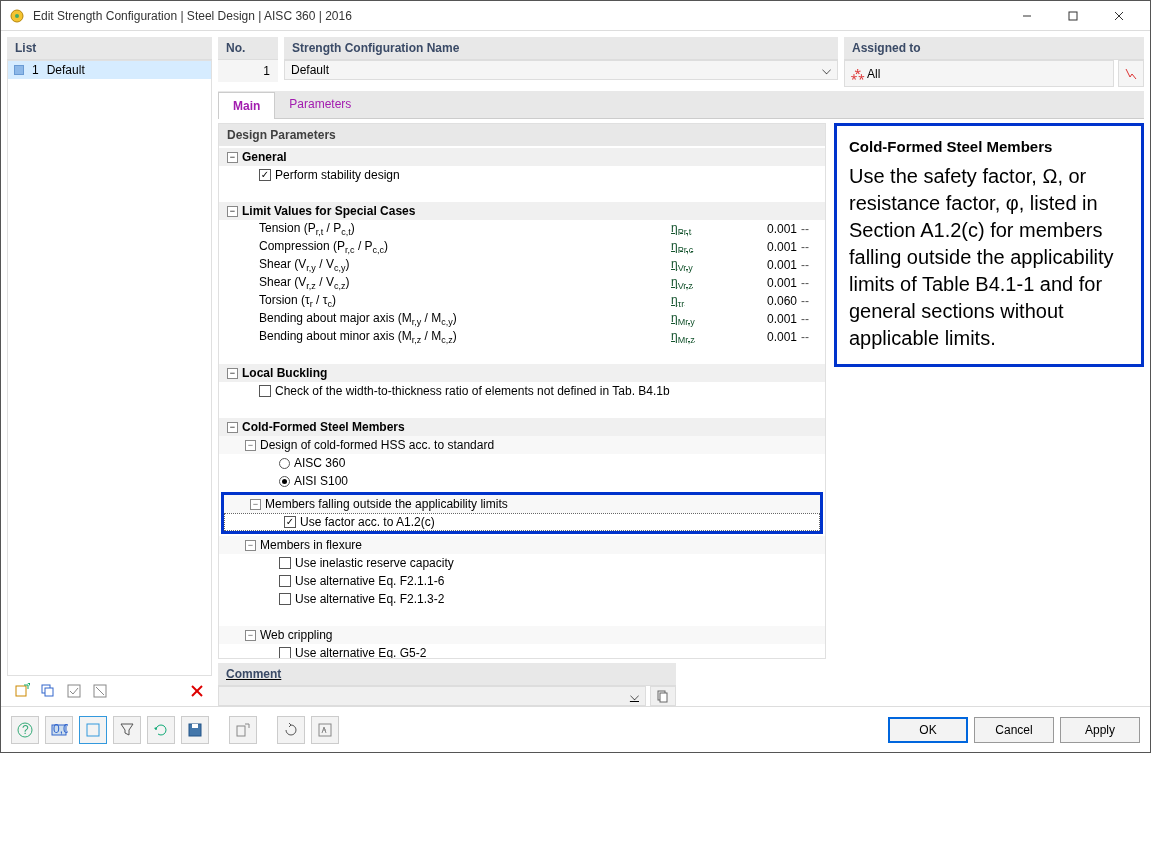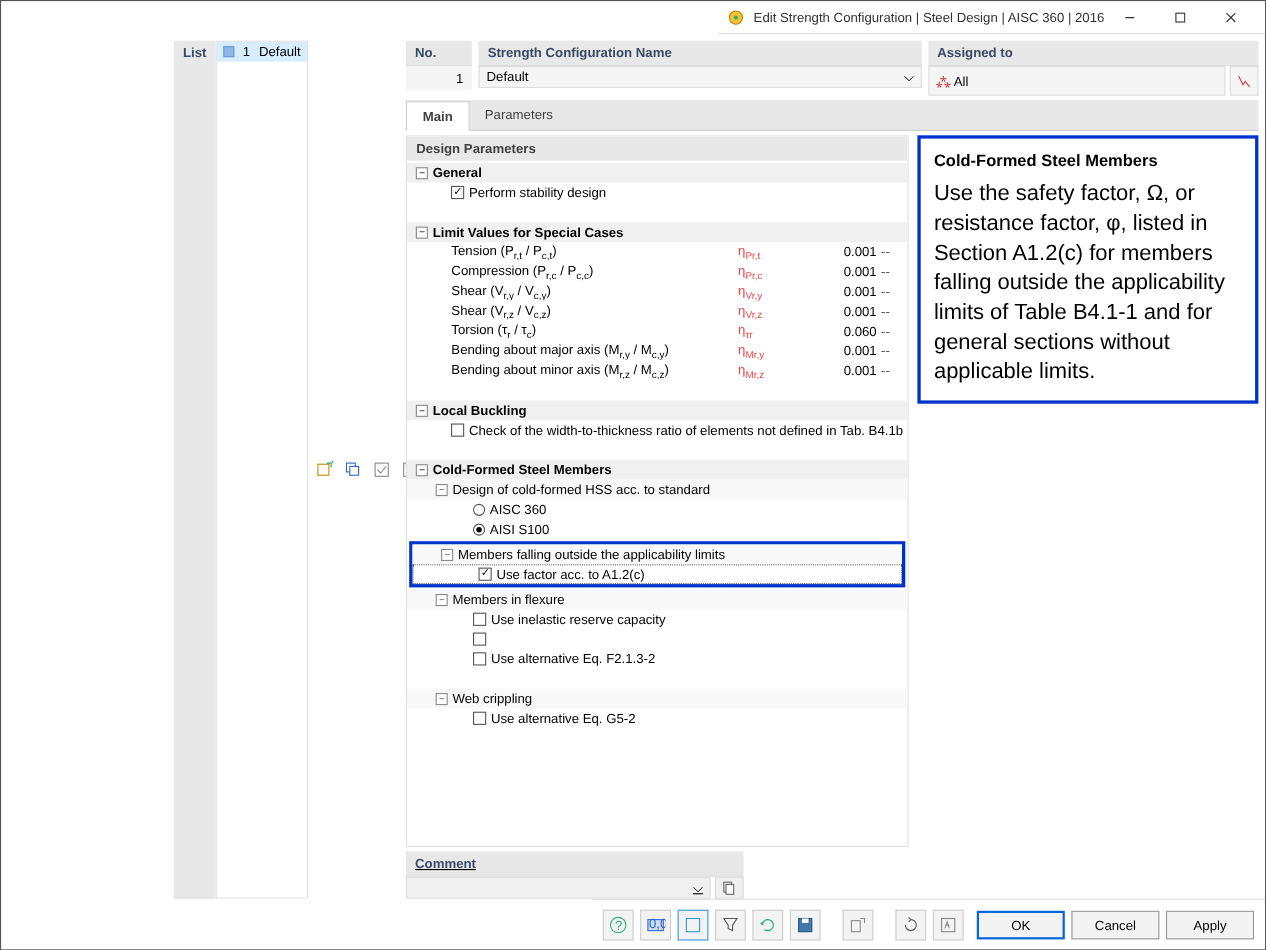--- a/index.html
+++ b/index.html
@@ -1,63 +1,63 @@
 <!DOCTYPE html>
 <html><head>
 <meta charset="utf-8">
 <style>
 * { box-sizing: border-box; margin: 0; padding: 0; font-family: "Segoe UI", Tahoma, sans-serif; font-size: 12px; }
 body { background: #fff; }
-.window { width:1151px; height:864px; border:1px solid #555; background:#fff; display:flex; flex-direction:column; position:relative;align-items:flex-end;}
+.window { width:1151px; height:753px; border:1px solid #555; background:#fff; display:flex; flex-direction:column; position:relative;}
 .titlebar { height:30px; display:flex; align-items:center; padding:0 8px; border-bottom:1px solid #ddd;}
 .titlebar .ticon { width:16px; height:16px; margin-right:8px; display:inline-flex;}
 .titlebar .ttext { flex:1; color:#333;}
 .winbtns { display:flex; gap:0;}
 .winbtn { width:46px; height:30px; display:flex; align-items:center; justify-content:center; color:#333;}
 .body { flex:1; display:flex; background:#fff; padding:6px 6px 0 6px; gap:6px; overflow:hidden;}
 
-.leftcol { width:205px; display:flex; flex-direction:row; }
+.leftcol { width:205px; display:flex; flex-direction:column; }
 .panel-hdr { background:#e8e8e8; padding:4px 8px; color:#3a4a66; font-weight:600; border-bottom:1px solid #ddd;}
 .list-body { flex:1; border:1px solid #e0e0e0; background:#fff; }
 .list-item { display:flex; align-items:center; gap:8px; padding:2px 6px; background:#d6ecff;}
 .list-item .sq { width:10px;height:10px;background:#8db8e8;border:1px solid #6a9bd4;}
 .list-tb { display:flex; gap:4px; padding:4px; align-items:center;}
 .tb-btn { width:22px;height:22px; border:1px solid transparent; display:flex;align-items:center;justify-content:center; background:none;}
 .tb-btn svg{width:16px;height:16px;}
 
 .midcol { flex:1; display:flex; flex-direction:column; gap:4px; min-width:0;}
 .toprow { display:flex; gap:6px;}
 .nopanel { width:60px;}
 .nopanel .nval{ background:#f5f5f5; text-align:right; padding:4px 8px;}
 .namepanel{flex:1;}
 .namepanel .sel{ display:flex; background:#f5f5f5; padding:2px 6px; align-items:center; justify-content:space-between; border:1px solid #ddd;}
 .assignpanel{width:300px;}
 .assignpanel .arow{ display:flex; gap:4px;}
 .assignpanel .aval{ flex:1; background:#f5f5f5; padding:4px 6px; border:1px solid #ddd;}
 .assignpanel .abtn{ width:26px; background:#f5f5f5; border:1px solid #ddd; display:flex;align-items:center;justify-content:center;}
 .tabrow { display:flex; background:#e8e8e8; border-bottom:1px solid #ccc;}
-.tab { padding:6px 14px; color:#404040;}
+.tab { padding:6px 14px; color:#a21caf;}
 .tab.active{ background:#fff; border-top:1px solid #ccc; border-left:1px solid #ccc; border-right:1px solid #ccc; font-weight:600; position:relative; top:1px;}
 .contentrow { flex:1; display:flex; gap:8px; min-height:0;}
 .params { flex:1; overflow:auto; border:1px solid #e0e0e0;}
 .params-hdr{ background:#e8e8e8; padding:4px 8px; color:#404040; font-weight:600;}
 .info { width:310px; border:3px solid #0033cc; padding:12px; align-self:flex-start;}
 .info .ititle{ font-weight:700; font-size:15px; margin-bottom:8px;}
 .info .ibody{ font-size:20px; line-height:1.35;}
 .tree{ padding:2px 0;}
 .trow { display:flex; align-items:center; min-height:18px; padding:0 4px;}
 .trow.section{ background:#f0f0f0; font-weight:600;}
 .tind{ display:inline-block;}
 .exp{ width:11px;height:11px; border:1px solid #888; display:inline-flex;align-items:center;justify-content:center; font-size:9px; line-height:1; margin-right:4px; color:#555; background:#fff;}
 .chk{ width:12px;height:12px; border:1px solid #555; display:inline-flex;align-items:center;justify-content:center; margin-right:4px; background:#fff;}
 .chk.on::after{content:"✓"; font-size:10px; color:#000; line-height:1;}
 .rad{ width:11px;height:11px; border:1px solid #555; border-radius:50%; display:inline-flex;align-items:center;justify-content:center; margin-right:4px; background:#fff;}
 .rad.on::after{content:""; width:5px;height:5px;background:#000;border-radius:50%;}
 .tlabel{ flex:1; white-space:nowrap; overflow:hidden; text-overflow:ellipsis;}
-.tsym{ width:60px; text-align:left; color:#ef4444;}
+.tsym{ width:60px; text-align:left; color:#14532d;text-decoration:underline;}
 .tval{ width:70px; text-align:right; padding-right:4px;}
 .tunit{ width:20px; color:#555;}
 .hl-box{ border:3px solid #0033cc; margin:2px;}
 .dotted{ outline:1px dotted #666; outline-offset:-1px;}
 .commentrow{ display:flex; gap:6px;}
 .commentpanel{ flex:1;text-decoration:underline;}
 .commentpanel .cinp{ display:flex; background:#f0f0f0; border:1px solid #ddd; padding:2px 6px; align-items:center;}
 .commentpanel .cinp .cv{ flex:1;}
 .cbtn{ width:26px; background:#f0f0f0; border:1px solid #ddd; display:flex;align-items:center;justify-content:center;}
 
@@ -309,20 +309,21 @@
               <span class="tlabel">Members in flexure</span>
             </div>
             <div class="trow">
               <span class="tind" style="width:56px"></span>
                 <span class="chk"></span>
               <span class="tlabel">Use inelastic reserve capacity</span>
             </div>
             <div class="trow">
               <span class="tind" style="width:56px"></span>
                 <span class="chk"></span>
+              <span class="tlabel">Use alternative Eq. F2.1.1-6</span>
             </div>
             <div class="trow">
               <span class="tind" style="width:56px"></span>
                 <span class="chk"></span>
               <span class="tlabel">Use alternative Eq. F2.1.3-2</span>
             </div>
             <div class="trow" style="height:8px"></div>
 
             <div class="trow" style="background:#f8f8f8;">
               <span class="tind" style="width:22px"></span>

